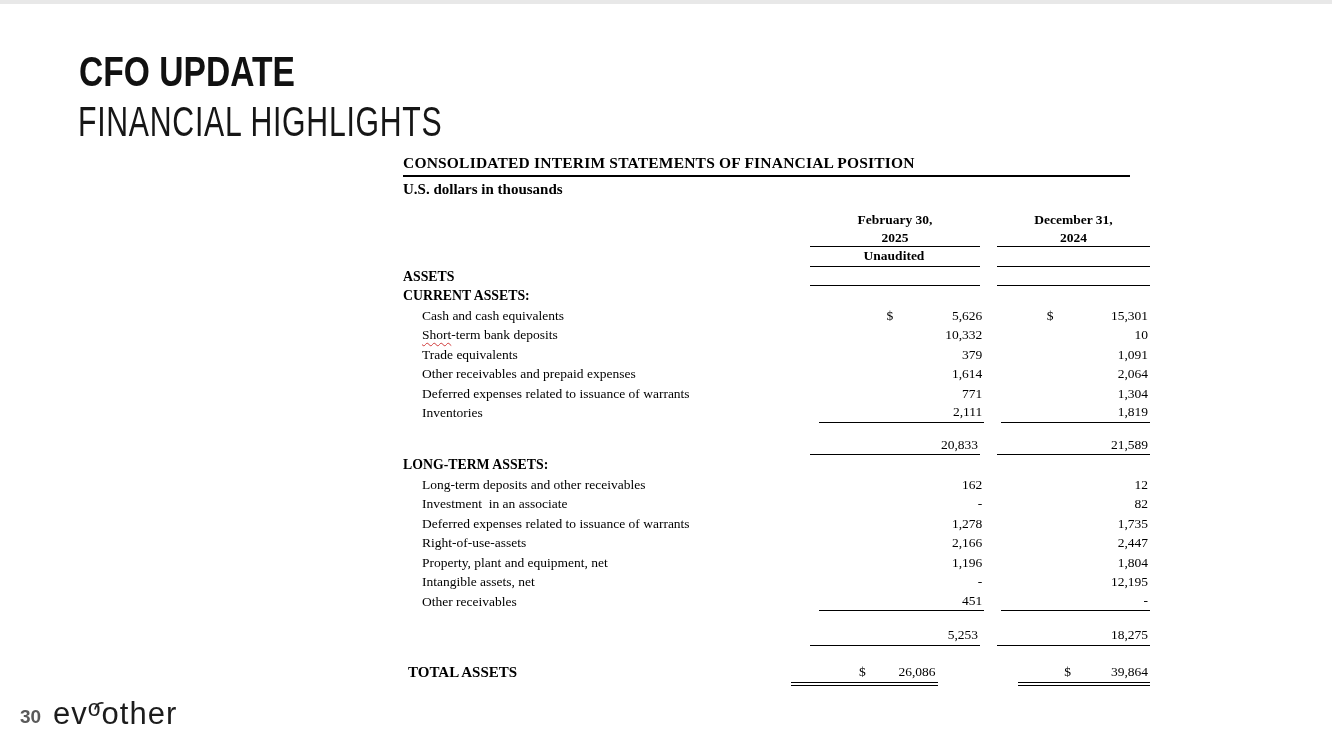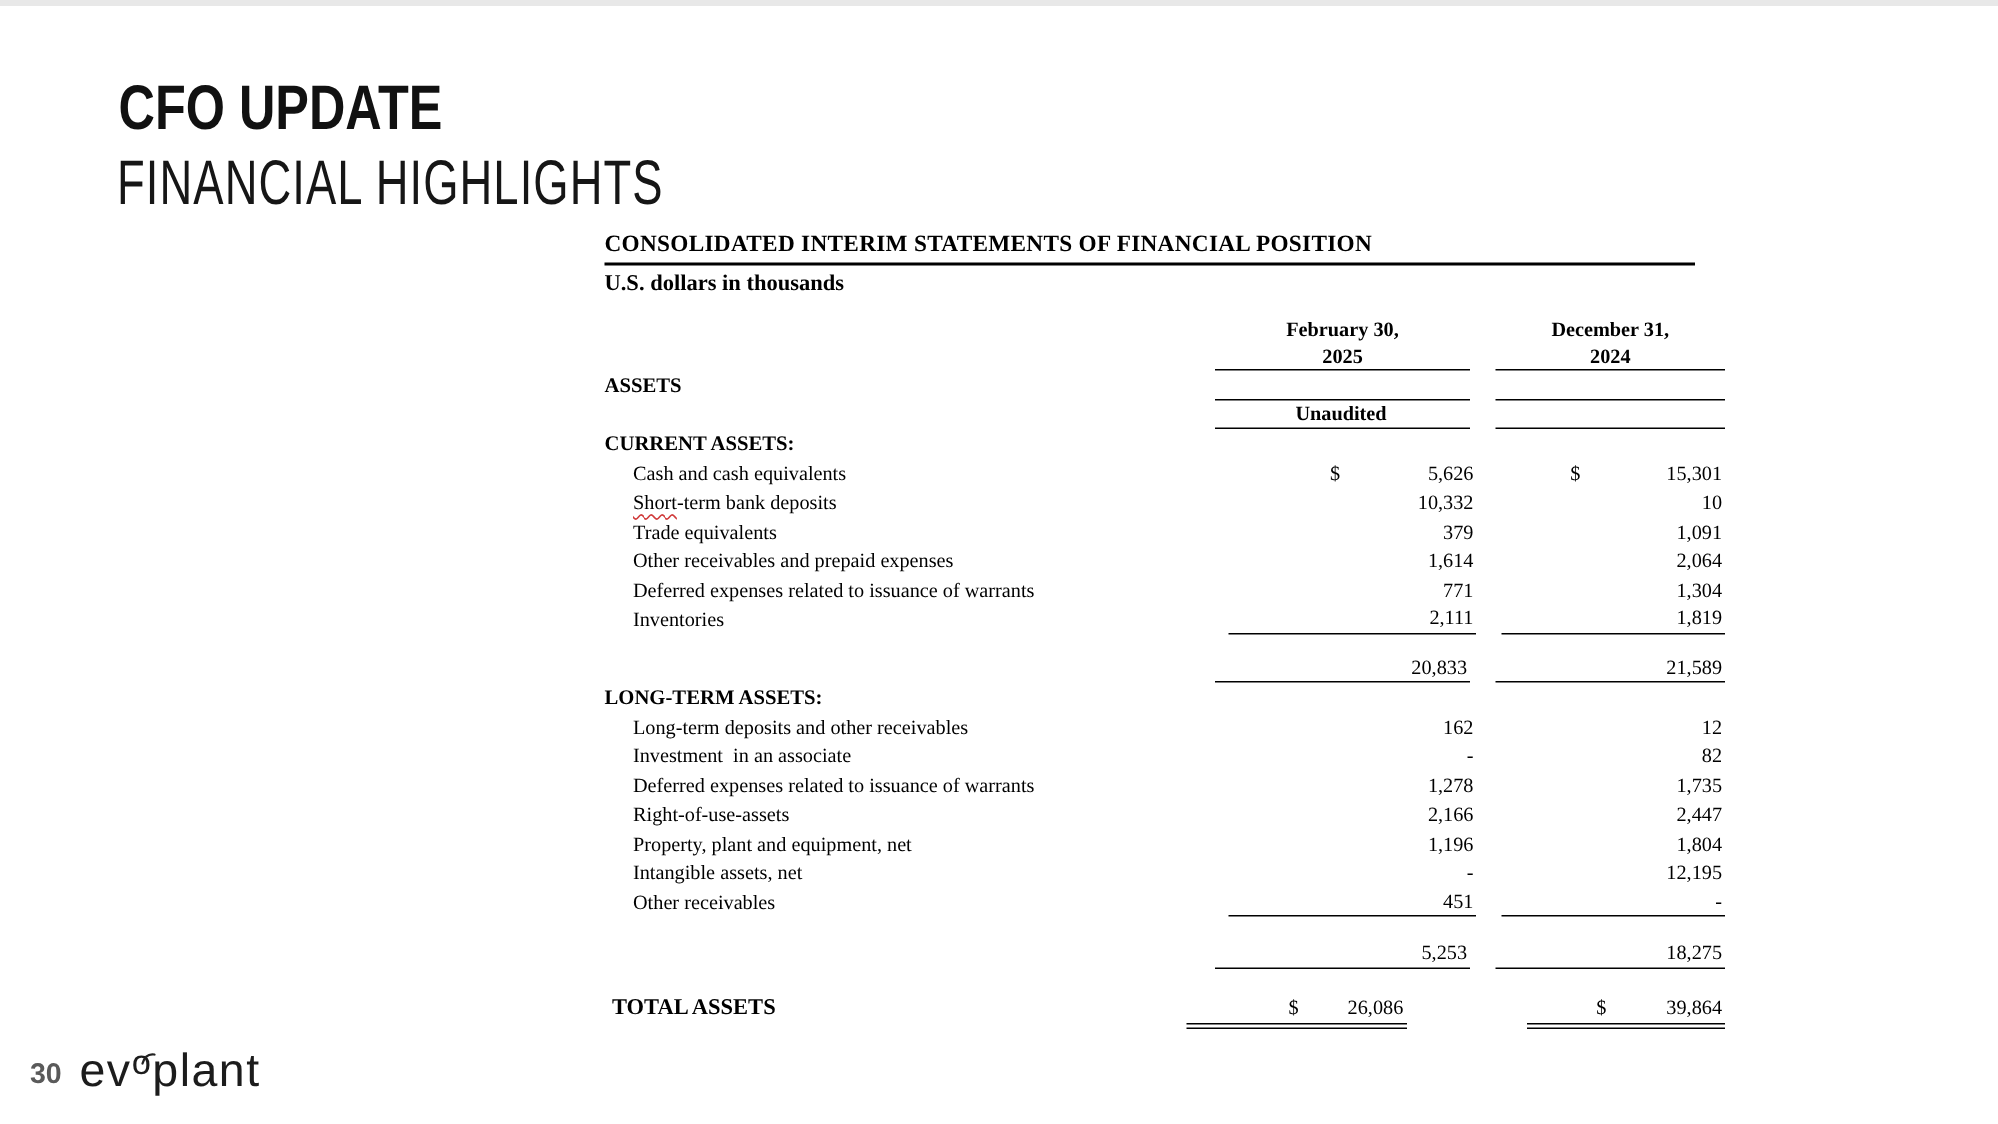--- a/index.html
+++ b/index.html
@@ -89,30 +89,30 @@
         <div>February 30,</div>
         <div>2025</div>
       </div>
       <div class="c-gap"></div>
       <div class="c-num2 bb">
         <div>December 31,</div>
         <div>2024</div>
       </div>
     </div>
 
+    <div class="t-row hdr-unaudited h19">
+      <div class="c-label"></div>
+      <div class="c-num1 bb">Unaudited</div>
+      <div class="c-gap"></div>
+      <div class="c-num2 bb"></div>
+    </div>
+
     <div class="t-row h19">
       <div class="c-label sec">ASSETS</div>
       <div class="c-num1 bb"></div>
-      <div class="c-gap"></div>
-      <div class="c-num2 bb"></div>
-    </div>
-
-    <div class="t-row hdr-unaudited h19">
-      <div class="c-label"></div>
-      <div class="c-num1 bb">Unaudited</div>
       <div class="c-gap"></div>
       <div class="c-num2 bb"></div>
     </div>
 
     <div class="t-row h19">
       <div class="c-label sec">CURRENT ASSETS:</div>
       <div class="c-num1"></div>
         <div class="c-gap"></div>
         <div class="c-num2"></div>
     </div>
@@ -240,15 +240,15 @@
       <div class="c-num1 bb-dbl"><span class="cur cur1">$</span><span>26,086</span></div>
       <div class="c-gap"></div>
       <div class="c-num2 bb-dbl"><span class="cur cur2">$</span><span>39,864</span></div>
     </div>
 
   </div>
 
   <div class="page-number">30</div>
   <div class="logo"><span>ev</span><span class="logo-o"><span>o</span><span class="sprout"><svg width="12" height="10" viewBox="0 0 12 10">
             <path d="M2 9 Q4 2 10 3" fill="none" stroke="#222" stroke-width="1.5" stroke-linecap="round"></path>
-          </svg></span></span><span>plant</span></div>
+          </svg></span></span><span>other</span></div>
 
 </div>
 
 </body></html>

